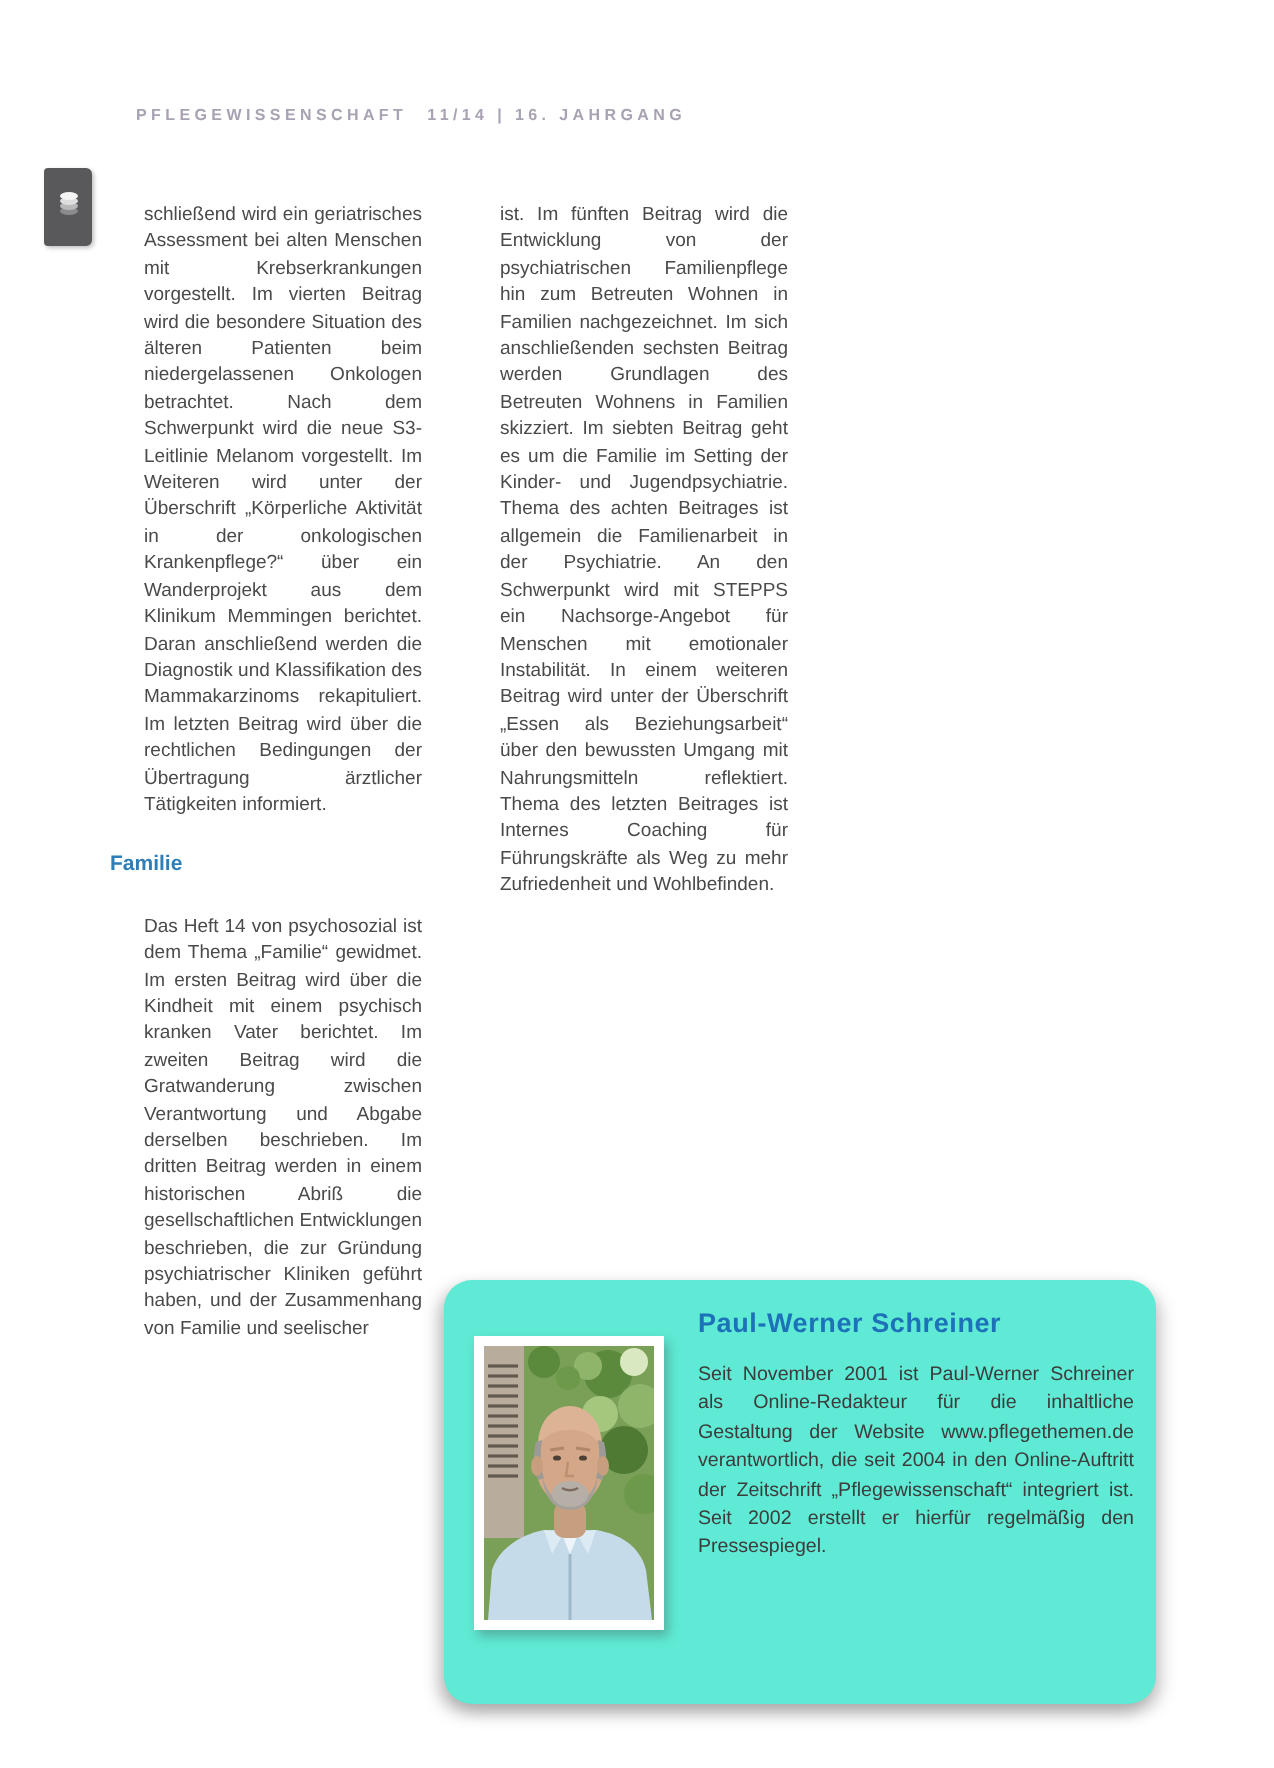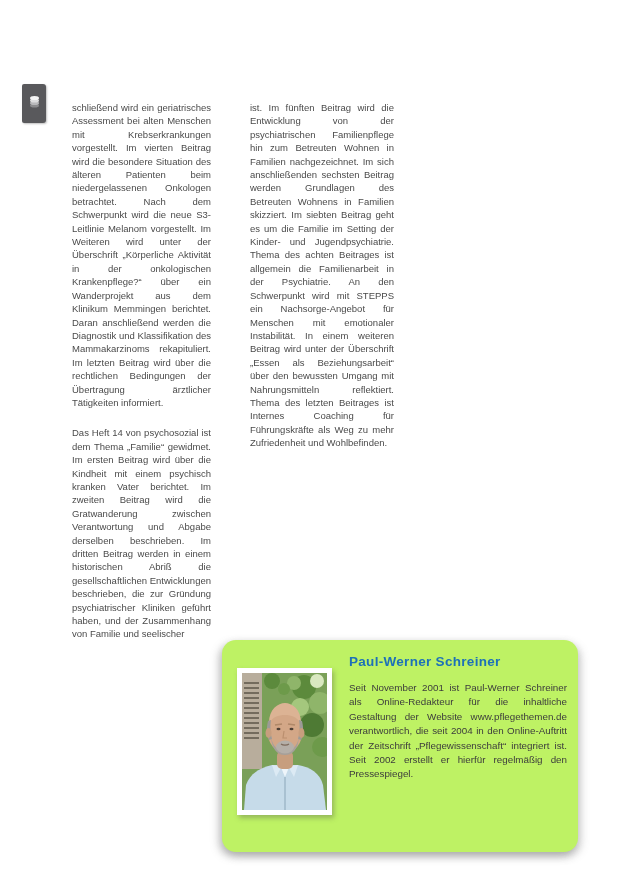--- a/index.html
+++ b/index.html
@@ -26,21 +26,21 @@
   .col-left{left:55px;width:173px;}
   .col-right{left:233px;width:178px;}
   .col p{margin:17px;}
   .section-heading{
     margin:15px 0 8px 0;font-size:10.5px;font-weight:700;color:#2e7fb8;text-align:left;
   }
   .narrow-flow{width:92px;line-height:15.4px;margin-top:3px;}
   
   .info-box{
     position:absolute;left:222px;top:640px;width:356px;height:212px;
-    background:#bef264;border-radius:14px;
+    background:#5eead4;border-radius:14px;
     box-shadow:-3px 4px 8px rgba(96,96,96,0.38), 3px 4px 8px rgba(96,96,96,0.28);
   }
   .photo-frame{
     position:absolute;left:15px;top:28px;width:95px;height:147px;
     background:#ffffff;box-shadow:2px 3px 5px rgba(70,70,70,0.35);
     display:flex;align-items:center;justify-content:center;
   }
   .photo-frame svg{display:block;}
   .box-content{
     position:absolute;left:127px;top:14px;width:218px;
@@ -50,34 +50,38 @@
   }
   .box-body{
     margin:0;font-size:9.8px;line-height:14.4px;text-align:justify;color:#3c3c3c;
   }
 </style>
 </head>
 <body>
 
 <div class="page">
 
+  <div class="journal-header">
+    <span>PFLEGEWISSENSCHAFT</span><span class="issue">11/14 | 16. JAHRGANG</span>
+  </div>
 
   <div class="margin-tab">
     <span>
       <svg width="13" height="15" viewBox="0 0 13 15">
         <ellipse cx="6.5" cy="11.5" rx="4.5" ry="2" fill="#8c8c8e"></ellipse>
         <ellipse cx="6.5" cy="9" rx="4.5" ry="2" fill="#b9b9bb"></ellipse>
         <ellipse cx="6.5" cy="6.5" rx="4.5" ry="2" fill="#dededf"></ellipse>
         <ellipse cx="6.5" cy="4" rx="4.5" ry="2" fill="#f4f4f4"></ellipse>
       </svg>
     </span>
   </div>
 
   <div class="col col-left">
     <p>schließend wird ein geriatrisches Assessment bei alten Menschen mit Krebserkrankungen vorgestellt. Im vierten Beitrag wird die besondere Situation des älteren Patienten beim niedergelassenen Onkologen betrachtet. Nach dem Schwerpunkt wird die neue S3-Leitlinie Melanom vorgestellt. Im Weiteren wird unter der Überschrift „Körperliche Aktivität in der onkologischen Krankenpflege?“ über ein Wanderprojekt aus dem Klinikum Memmingen berichtet. Daran anschließend werden die Diagnostik und Klassifikation des Mammakarzinoms rekapituliert. Im letzten Beitrag wird über die rechtlichen Bedingungen der Übertragung ärztlicher Tätigkeiten informiert.</p>
+    <h3 class="section-heading">Familie</h3>
     <p>Das Heft 14 von psychosozial ist dem Thema „Familie“ gewidmet. Im ersten Beitrag wird über die Kindheit mit einem psychisch kranken Vater berichtet. Im zweiten Beitrag wird die Gratwanderung zwischen Verantwortung und Abgabe derselben beschrieben. Im dritten Beitrag werden in einem historischen Abriß die gesellschaftlichen Entwicklungen beschrieben, die zur Gründung psychiatrischer Kliniken geführt haben, und der Zusammenhang von Familie und seelischer</p>
   </div>
 
   <div class="col col-right">
     <p>ist. Im fünften Beitrag wird die Entwicklung von der psychiatrischen Familienpflege hin zum Betreuten Wohnen in Familien nachgezeichnet. Im sich anschließenden sechsten Beitrag werden Grundlagen des Betreuten Wohnens in Familien skizziert. Im siebten Beitrag geht es um die Familie im Setting der Kinder- und Jugendpsychiatrie. Thema des achten Beitrages ist allgemein die Familienarbeit in der Psychiatrie. An den Schwerpunkt wird mit STEPPS ein Nachsorge-Angebot für Menschen mit emotionaler Instabilität. In einem weiteren Beitrag wird unter der Überschrift „Essen als Beziehungsarbeit“ über den bewussten Umgang mit Nahrungsmitteln reflektiert. Thema des letzten Beitrages ist Internes Coaching für Führungskräfte als Weg zu mehr Zufriedenheit und Wohlbefinden.</p>
   </div>
 
   <div class="info-box">
     <div class="photo-frame">
       <svg width="85" height="137" viewBox="0 0 85 137">

